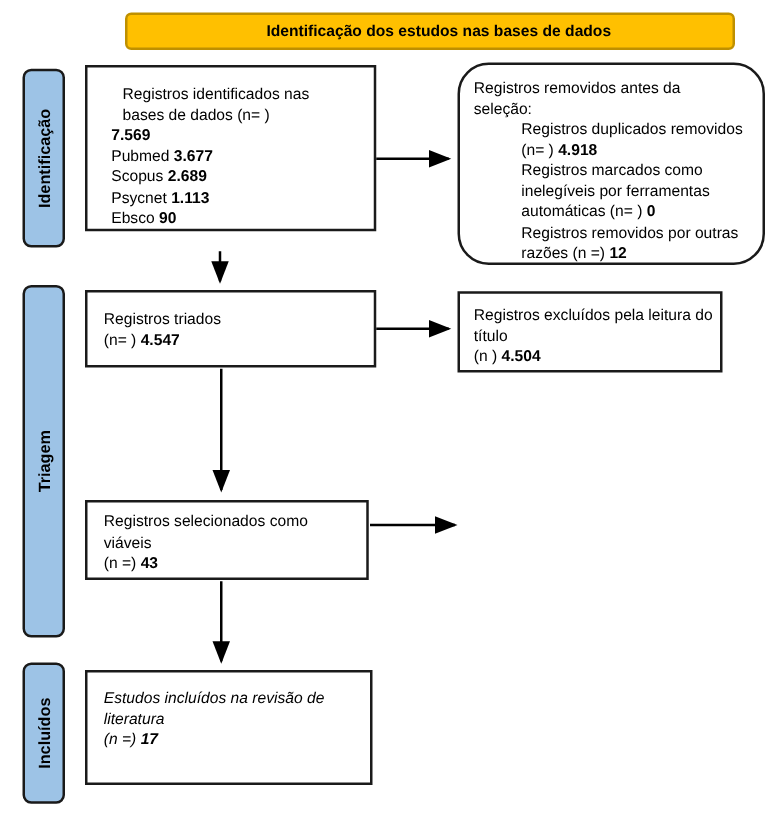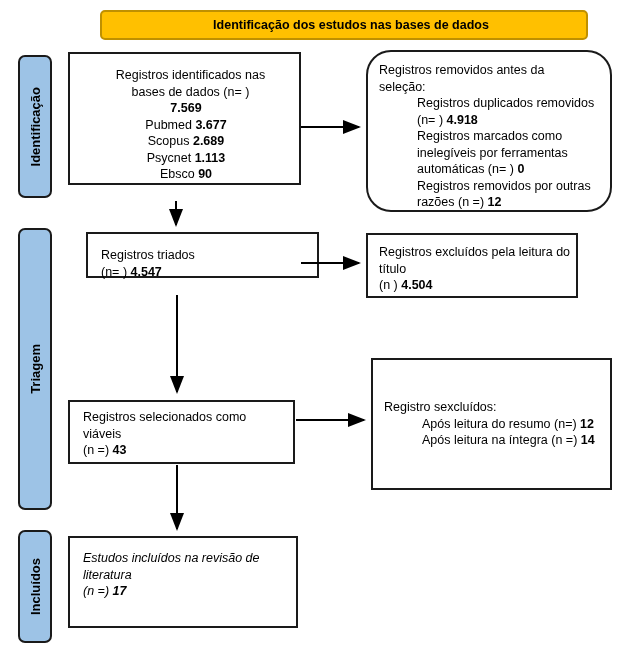--- a/index.html
+++ b/index.html
@@ -32,23 +32,23 @@
   .fbox{
     position:absolute;background:#fff;
     border:2px solid #1a1a1a;box-sizing:border-box;
     font-size:12.5px;line-height:16.5px;
   }
   .line{white-space:nowrap;}
   .ind1{margin-left:9px;}
   .ind2{margin-left:38px;}
   .b{font-weight:bold;}
 
-  .box-identified{left:68px;top:52px;width:233px;height:133px;padding:13px 16px 0 19px;text-align:center;}
+  .box-identified{left:68px;top:52px;width:233px;height:133px;padding:13px 16px 0 19px;}
   .box-removed{left:366px;top:50px;width:246px;height:162px;padding:10px 6px 0 11px;border-radius:25px;}
-  .box-screened{left:68px;top:232px;width:233px;height:46px;padding:13px 6px 0 13px;margin-left:18px;}
+  .box-screened{left:68px;top:232px;width:233px;height:62px;padding:13px 6px 0 13px;}
   .box-excluded-title{left:366px;top:233px;width:212px;height:65px;padding:9px 6px 0 11px;}
   .box-eligible{left:68px;top:400px;width:227px;height:64px;padding:7px 22px 0 13px;}
   .box-excluded-reading{left:371px;top:358px;width:241px;height:132px;padding:0 6px 0 11px;display:flex;flex-direction:column;justify-content:center;}
   .box-included{left:68px;top:536px;width:230px;height:92px;padding:12px 6px 0 13px;font-style:italic;}
 
   svg.arrows{position:absolute;left:0;top:0;pointer-events:none;}
   svg.arrows line{stroke:#000;stroke-width:2;}
 </style>
 </head>
 <body style="--banner-fill: #FFC000; --banner-border: #BF9000; --stage-fill: #9DC3E6; --box-border: #1A1A1A; --arrow: #000000;">
@@ -101,25 +101,20 @@
       <div class="line ind0"><span>título</span></div>
       <div class="line ind0"><span>(n )  </span><span class="b">4.504</span></div>
     </div>
 
   <div class="fbox box-eligible">
       <div class="line ind0"><span>Registros selecionados como</span></div>
       <div class="line ind0"><span>viáveis</span></div>
       <div class="line ind0"><span>(n =) </span><span class="b">43</span></div>
     </div>
 
-  <div class="fbox box-excluded-reading">
-      <div class="line ind0"><span>Registro sexcluídos:</span></div>
-      <div class="line ind2"><span>Após leitura do resumo (n=) </span><span class="b">12</span></div>
-      <div class="line ind2"><span>Após leitura na íntegra (n =) </span><span class="b">14</span></div>
-    </div>
 
   <div class="fbox box-included">
       <div class="line ind0"><span>Estudos incluídos na revisão de</span></div>
       <div class="line ind0"><span>literatura</span></div>
       <div class="line ind0"><span>(n =) </span><span class="b">17</span></div>
     </div>
 
   <svg class="arrows" width="626" height="655">
     <defs>
       <marker id="ah" markerWidth="10" markerHeight="8" refX="8" refY="3.5" orient="auto">

